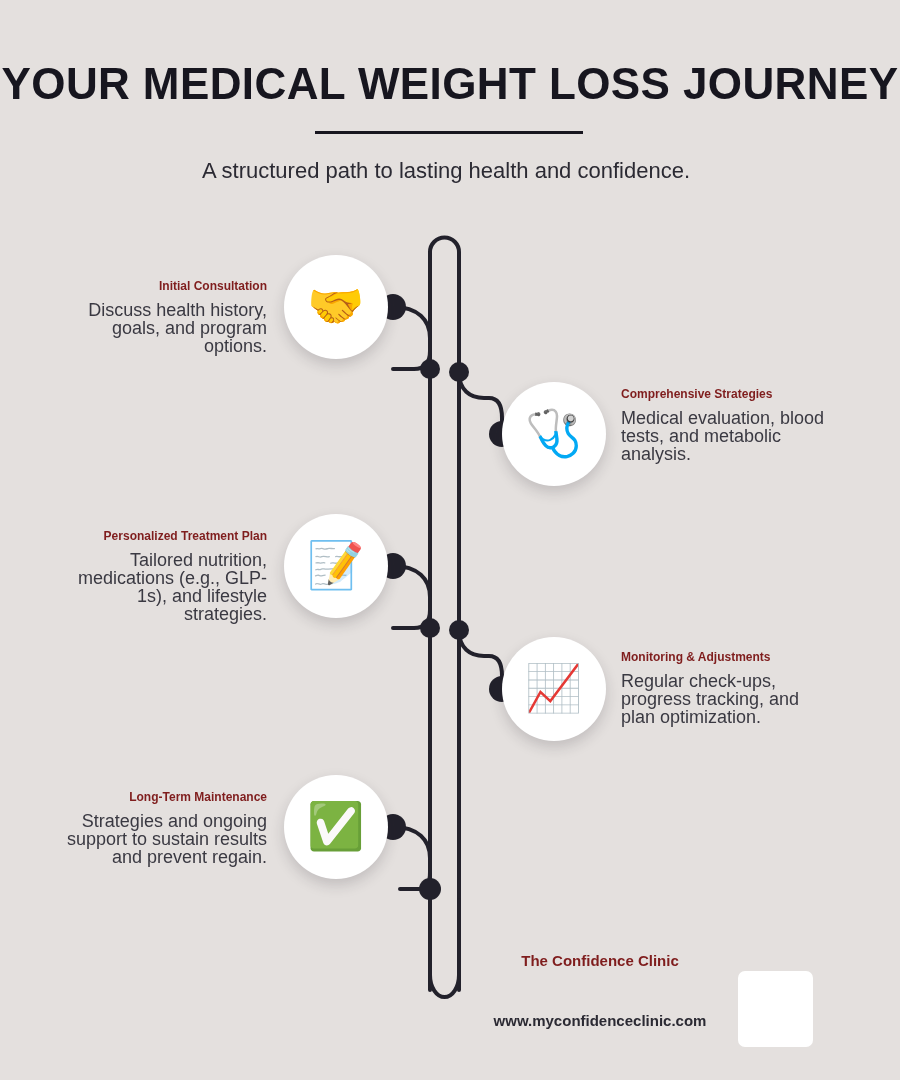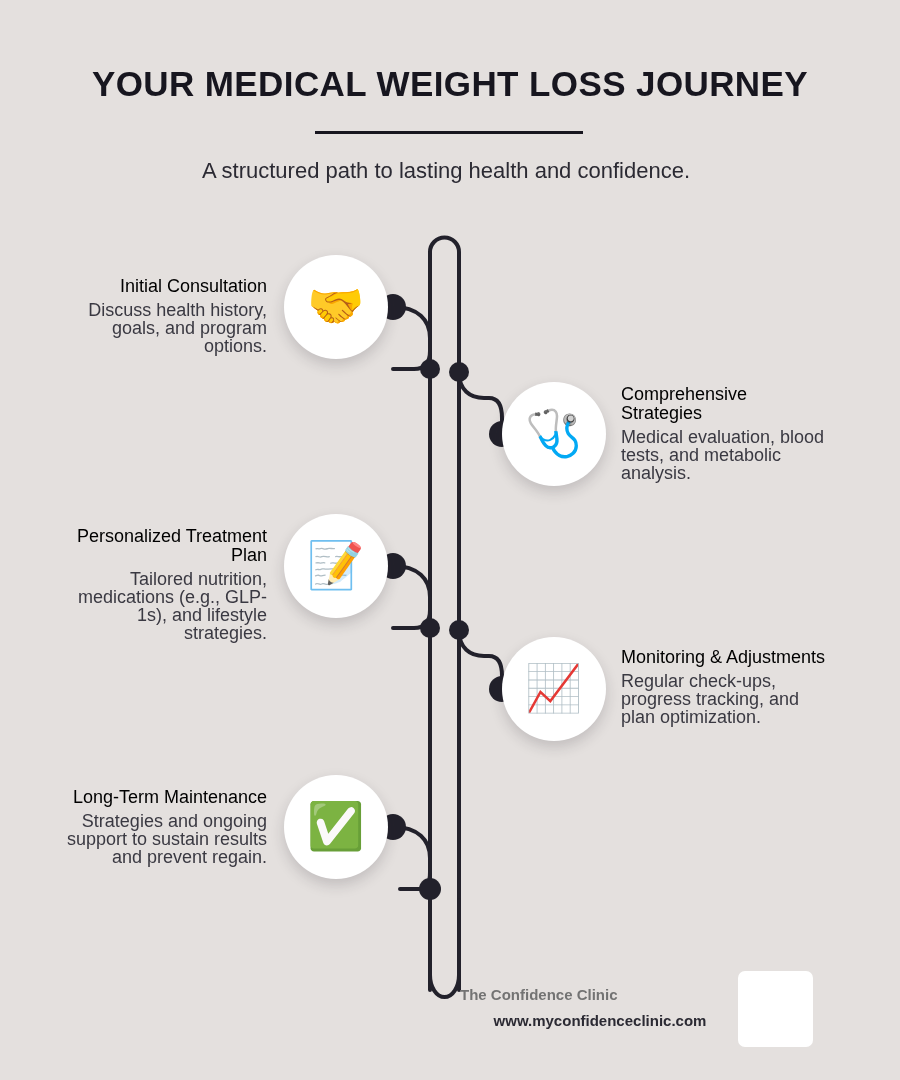--- a/index.html
+++ b/index.html
@@ -11,21 +11,21 @@
     position:relative;
     overflow:hidden;
   }
   .canvas{position:absolute;inset:0;width:900px;height:1080px;}
 
   
   .header{position:absolute;top:0;left:0;width:900px;text-align:center;}
   .title{
     margin:0;
     position:absolute;top:62px;left:0;width:900px;
-    font-size:35px;font-weight:bold;
+    font-size:44px;font-weight:bold;
     letter-spacing:0.4px;
     color:#17161F;
     text-transform:uppercase;
     line-height:44px;
   }
   .divider{
     position:absolute;top:131px;left:315px;
     width:268px;height:3px;background:#17161F;
   }
   .subtitle{
@@ -48,32 +48,32 @@
     font-size:46px;
     line-height:1;
   }
   .node .glyph{display:block;transform:translateY(-1px);}
 
   
   .step-text{position:absolute;width:212px;}
   .step-text.left{text-align:right;}
   .step-text.right{text-align:left;}
   .step-title{
-    font-size:18px;font-weight:normal;color:#000000;
+    font-size:12px;font-weight:bold;color:#7f1d1d;
     line-height:19px;margin:0 0 5px 0;
   }
   .step-desc{
     font-size:18px;font-weight:normal;color:#3A3942;
     line-height:18px;margin:0;
   }
 
   
   .footer-name{
-    position:absolute;left:460px;top:986px;width:280px;
-    font-size:15px;font-weight:bold;color:#737373;
+    position:absolute;left:460px;top:952px;width:280px;
+    text-align:center;font-size:15px;font-weight:bold;color:#7f1d1d;
   }
   .footer-url{
     position:absolute;left:460px;top:1012px;width:280px;
     text-align:center;font-size:15px;font-weight:bold;color:#2B2A33;
   }
   .footer-logo{
     position:absolute;left:738px;top:971px;
     width:75px;height:76px;border-radius:7px;background:#FFFFFF;
   }
 </style>

